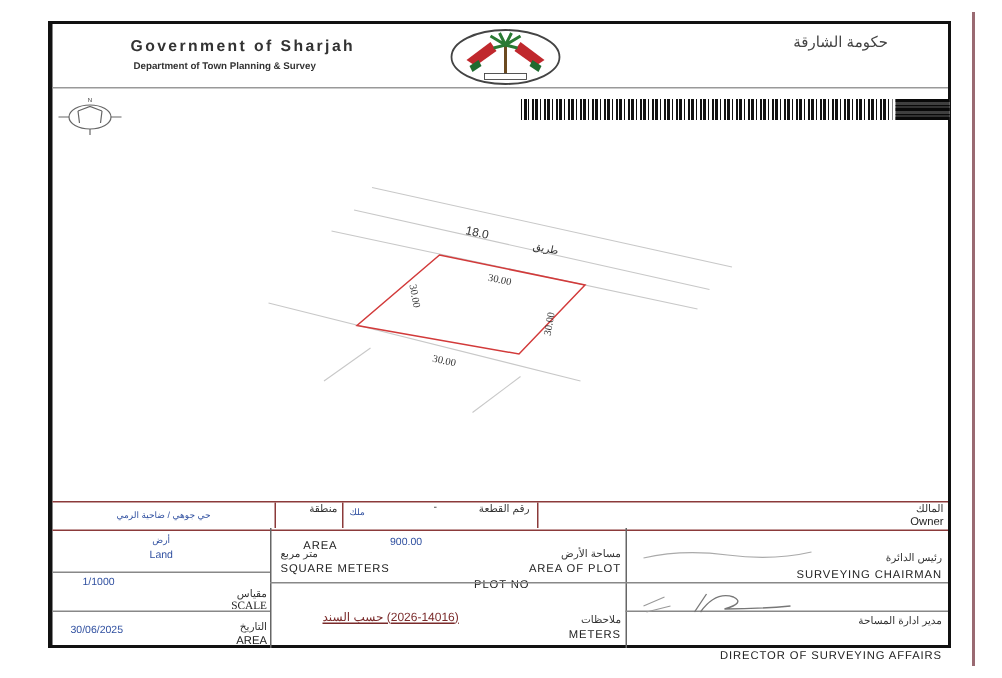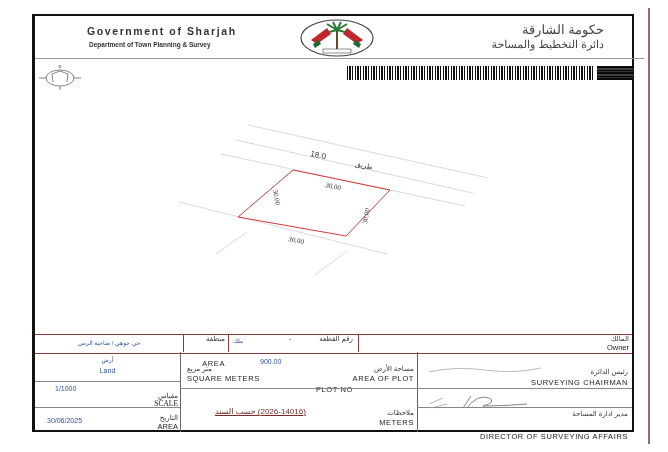--- a/index.html
+++ b/index.html
@@ -1,22 +1,22 @@
 <!DOCTYPE html>
 <html><head>
 <meta charset="utf-8">
 <style>
   html, body { margin:0; padding:0; }
   body { width:668px; height:452px; background:#ffffff; position:relative; overflow:hidden; font-family:"Liberation Sans", sans-serif; }
   .frame { position:absolute; left:32px; top:14px; width:602px; height:418px; border:2px solid #111; border-left:3px solid #111; box-sizing:border-box; }
   .side-line { position:absolute; left:648px; top:8px; width:2px; height:436px; background:#9a6a72; }
-  .header { position:absolute; left:0; top:0; width:100%; height:42px; border-bottom:1px solid #999;padding-left:12px; }
+  .header { position:absolute; left:0; top:0; width:100%; height:42px; border-bottom:1px solid #999; }
   .h-en-title { position:absolute; left:52px; top:9px; font-size:10.5px; font-weight:bold; letter-spacing:1.6px; color:#333; }
   .h-en-sub { position:absolute; left:54px; top:25px; font-size:6.5px; font-weight:bold; color:#333; }
-  .h-ar-title { position:absolute; right:40px; top:6px; font-size:13px; color:#444; direction:rtl; letter-spacing:0.5px; }
+  .h-ar-title { position:absolute; right:40px; top:6px; font-size:10px; color:#444; direction:rtl; letter-spacing:0.5px; }
   .h-ar-sub { position:absolute; right:40px; top:22px; font-size:11px; color:#444; direction:rtl; }
   .emblem { position:absolute; left:262px; top:2px; width:80px; height:40px; }
   .compass { position:absolute; left:0px; top:46px; width:50px; height:30px; }
   .barcode { position:absolute; left:312px; top:50px; width:286px; height:14px; display:flex; align-items:stretch; }
   .bars { flex:1; background:repeating-linear-gradient(90deg,#111 0 1px,#fff 1px 2px,#111 2px 4px,#fff 4px 5px,#111 5px 6px,#fff 6px 8px); }
   .qr { width:36px; margin-left:2px; background:
     repeating-linear-gradient(0deg,#222 0 2px,#bbb 2px 3px,#222 3px 4px,#eee 4px 6px),
     #444; background-blend-mode:multiply; }
   .plan { position:absolute; left:0; top:70px; width:100%; height:248px; }
   .owner-row { position:absolute; left:0; top:318px; width:100%; height:18px; border-top:1px solid #8b3a3a; border-bottom:1px solid #8b3a3a; }
@@ -43,21 +43,20 @@
       <ellipse cx="40" cy="20" rx="36" ry="18" fill="#fff" stroke="#444" stroke-width="1.2"></ellipse>
       <path d="M14 22 L30 10 L34 16 L20 26 Z" fill="#c0282d"></path>
       <path d="M16 26 L22 22 L24 26 L18 30 Z" fill="#1f6b2f"></path>
       <path d="M66 22 L50 10 L46 16 L60 26 Z" fill="#c0282d"></path>
       <path d="M64 26 L58 22 L56 26 L62 30 Z" fill="#1f6b2f"></path>
       <line x1="40" y1="12" x2="40" y2="32" stroke="#6b4a20" stroke-width="2"></line>
       <path d="M40 12 L30 6 M40 12 L50 6 M40 12 L32 14 M40 12 L48 14 M40 12 L36 4 M40 12 L44 4" stroke="#2a7a33" stroke-width="2" fill="none"></path>
       <rect x="26" y="31" width="28" height="4" fill="#fff" stroke="#444" stroke-width="0.6"></rect>
     </svg>
     <div class="h-ar-title">حكومة الشارقة</div>
-    <div class="h-ar-sub">دائرة التخطيط والمساحة</div>
   </div>
 
   <svg class="compass" viewBox="0 0 50 30">
     <ellipse cx="25" cy="16" rx="14" ry="8" fill="none" stroke="#666" stroke-width="0.8"></ellipse>
     <line x1="4" y1="16" x2="11" y2="16" stroke="#666" stroke-width="0.8"></line>
     <line x1="39" y1="16" x2="46" y2="16" stroke="#666" stroke-width="0.8"></line>
     <line x1="25" y1="24" x2="25" y2="28" stroke="#666" stroke-width="0.8"></line>
     <path d="M17 12 L25 9 L33 12" fill="none" stroke="#666" stroke-width="0.8"></path>
     <path d="M17 12 L18 20 M33 12 L32 20" stroke="#666" stroke-width="0.8"></path>
     <text x="25" y="6" font-size="4" text-anchor="middle" fill="#333">N</text>

